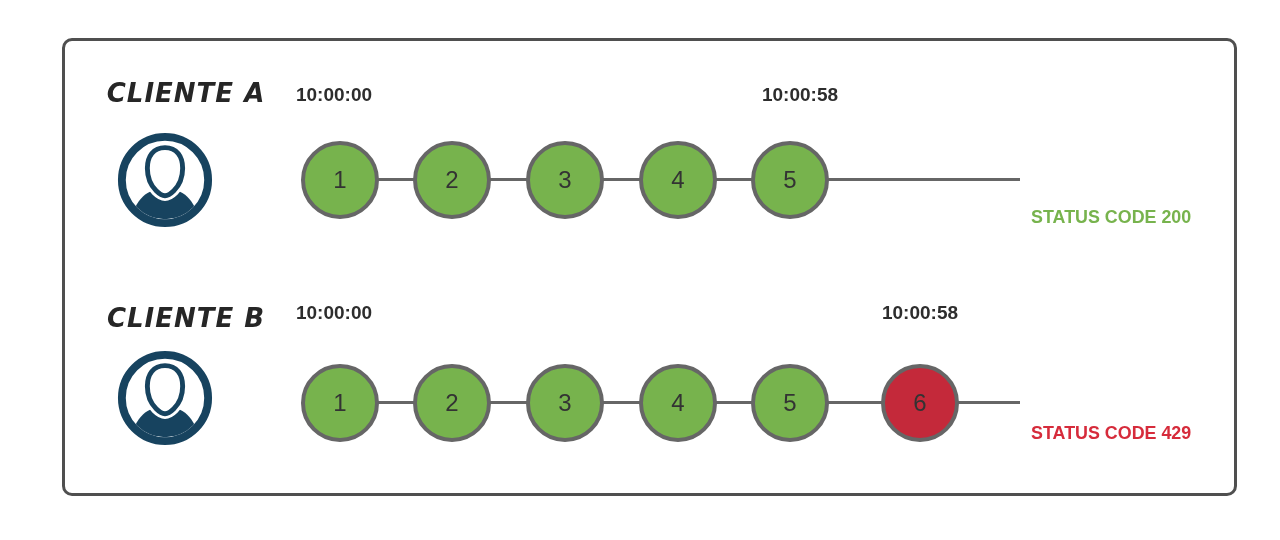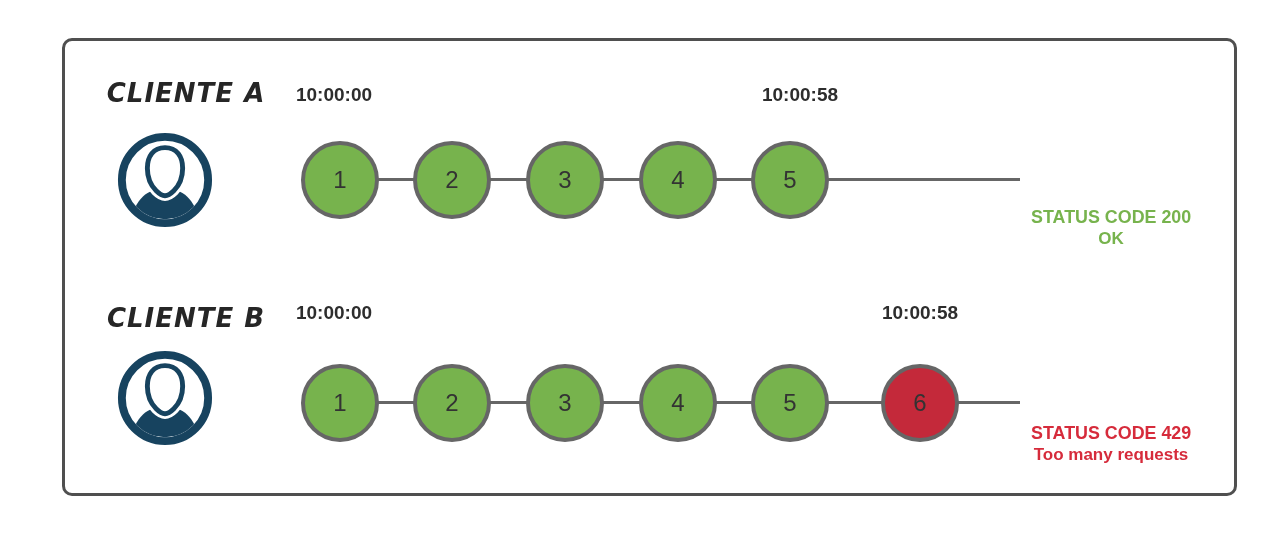--- a/index.html
+++ b/index.html
@@ -88,21 +88,20 @@
     <div class="circles">
         <div class="circle ok" style="left: 301px;">1</div>
         <div class="circle ok" style="left: 413px;">2</div>
         <div class="circle ok" style="left: 526px;">3</div>
         <div class="circle ok" style="left: 639px;">4</div>
         <div class="circle ok" style="left: 751px;">5</div>
       </div>
 
     <div class="status">
       <div class="status-title">STATUS CODE 200</div>
-      <div class="status-sub">OK</div>
     </div>
   </section>
 
   <section class="row row-b">
     <div class="client-label">CLIENTE B</div>
 
     <svg class="avatar" viewBox="0 0 100 100">
       <defs>
         <clipPath id="clipB">
             <circle cx="50" cy="50" r="40"></circle>
@@ -124,16 +123,15 @@
         <div class="circle ok" style="left: 301px;">1</div>
         <div class="circle ok" style="left: 413px;">2</div>
         <div class="circle ok" style="left: 526px;">3</div>
         <div class="circle ok" style="left: 639px;">4</div>
         <div class="circle ok" style="left: 751px;">5</div>
         <div class="circle error" style="left: 881px;">6</div>
       </div>
 
     <div class="status">
       <div class="status-title">STATUS CODE 429</div>
-      <div class="status-sub">Too many requests</div>
     </div>
   </section>
 </div>
 
 </body></html>

